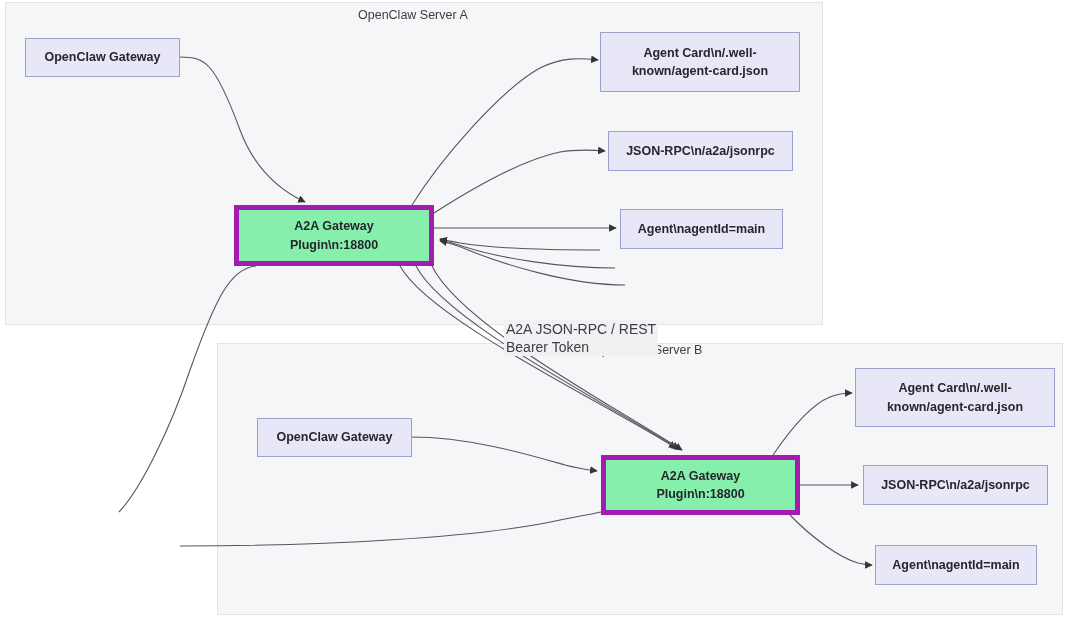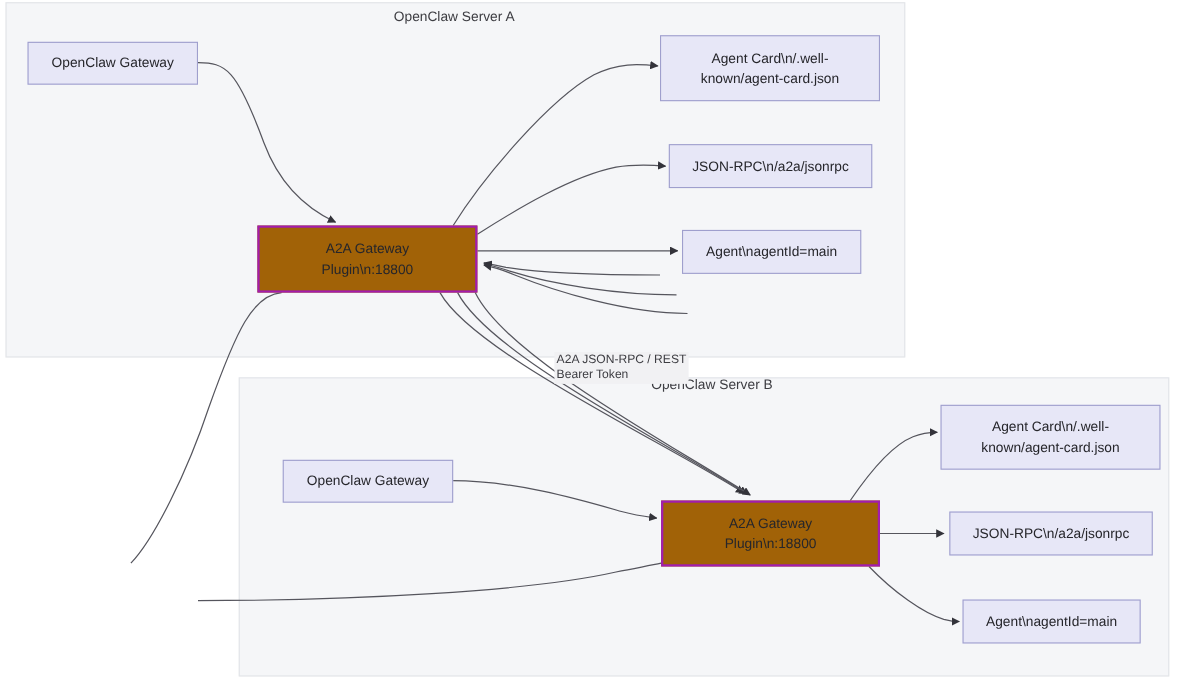--- a/index.html
+++ b/index.html
@@ -29,28 +29,29 @@
     position:absolute;
     box-sizing:border-box;
     display:flex;
     align-items:center;
     justify-content:center;
     text-align:center;
     font-size:12.5px;
     line-height:1.45;
     color:#26262b;
     padding:2px 6px;
+    font-weight:bold;
   }
   .node.lav{
     background:#e7e7f7;
     border:1px solid #9f9fcd;
   }
   .node.amber{
-    background:#a16207;
-    border:2px solid #a21caf;
+    background:#86efac;
+    border:5px solid #a21caf;
   }
   .node .lbl{display:block;width:100%;}
   .node .lbl .l2{display:block;}
 
   .cyl{
     position:absolute;
     box-sizing:border-box;
   }
   .cyl .cyl-label{
     position:absolute;
@@ -58,21 +59,21 @@
     transform:translateY(-50%);
     text-align:center;
     font-size:12.5px;
     color:#26262b;
     z-index:3;
     pointer-events:none;
   }
 
   .edge-label{
     position:absolute;
-    font-size:11px;
+    font-size:14px;
     line-height:1.3;
     color:#3d3d42;
     white-space:nowrap;
     background:#f1f1f3;
     padding:0 2px;
     z-index:5;
   }
   .edge-label .el2{
     display:block;
   }

